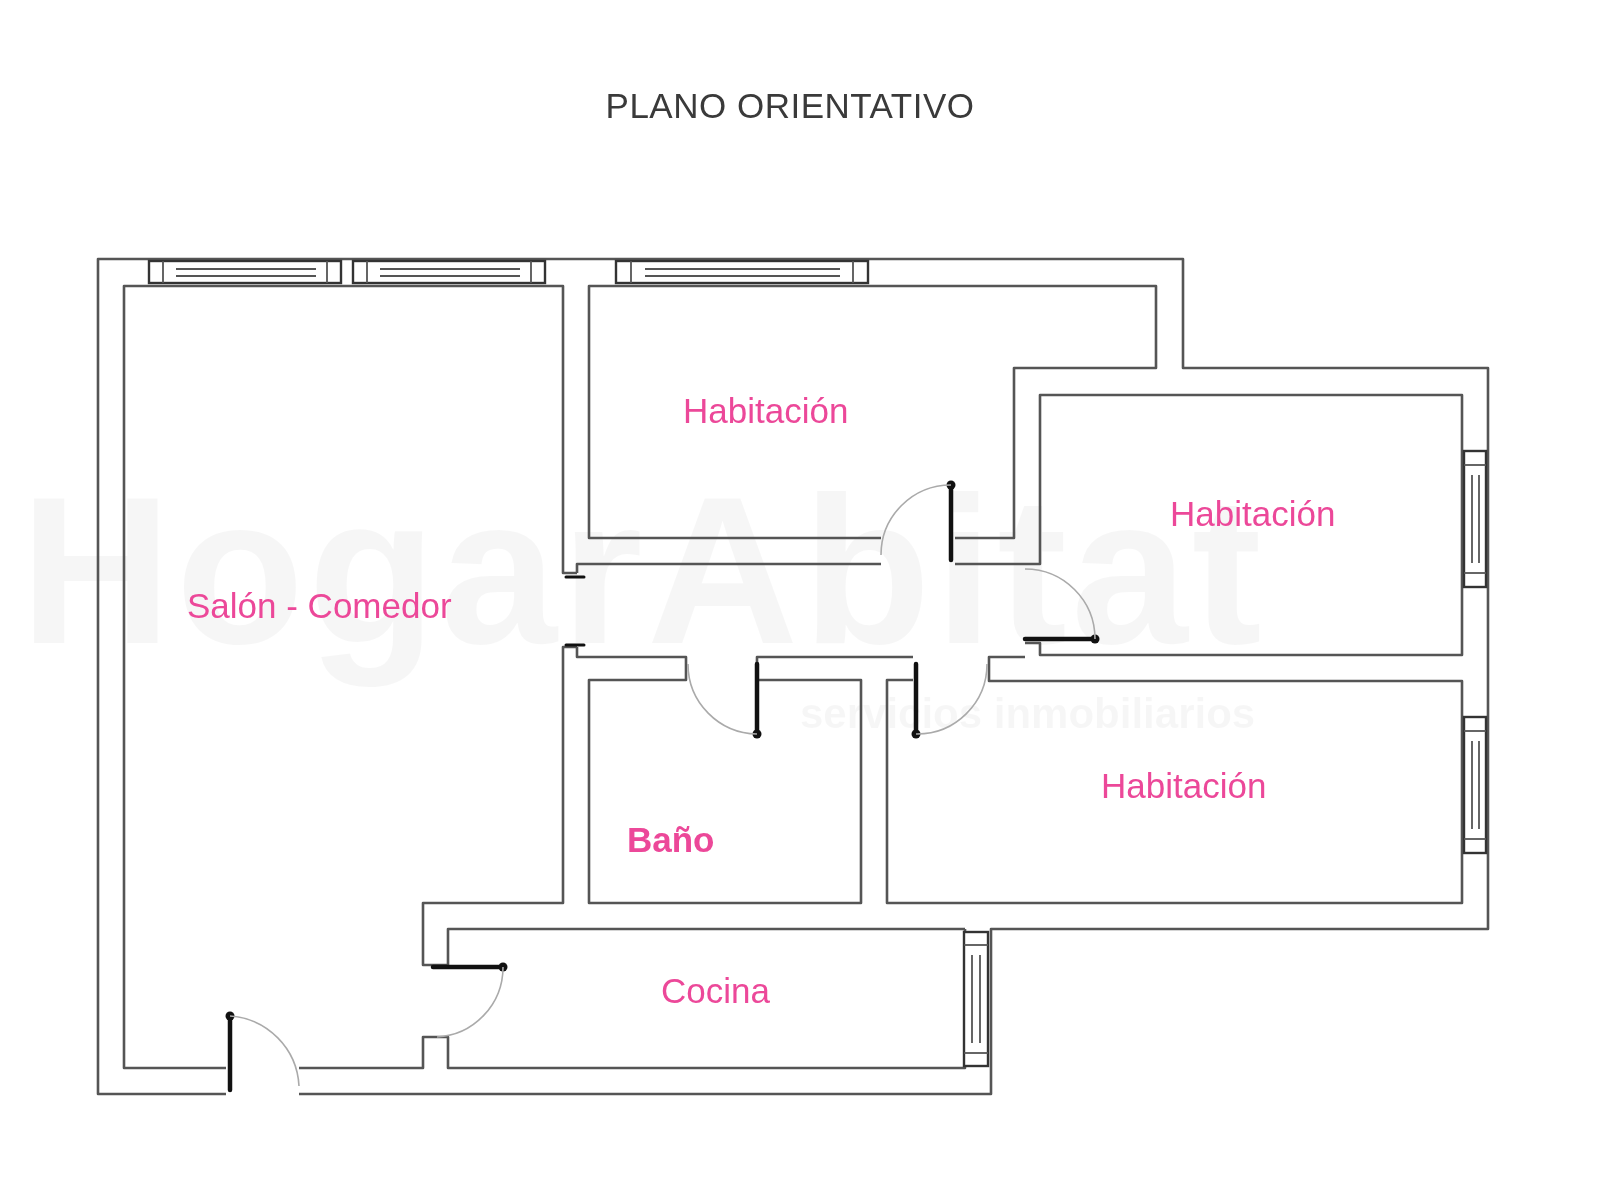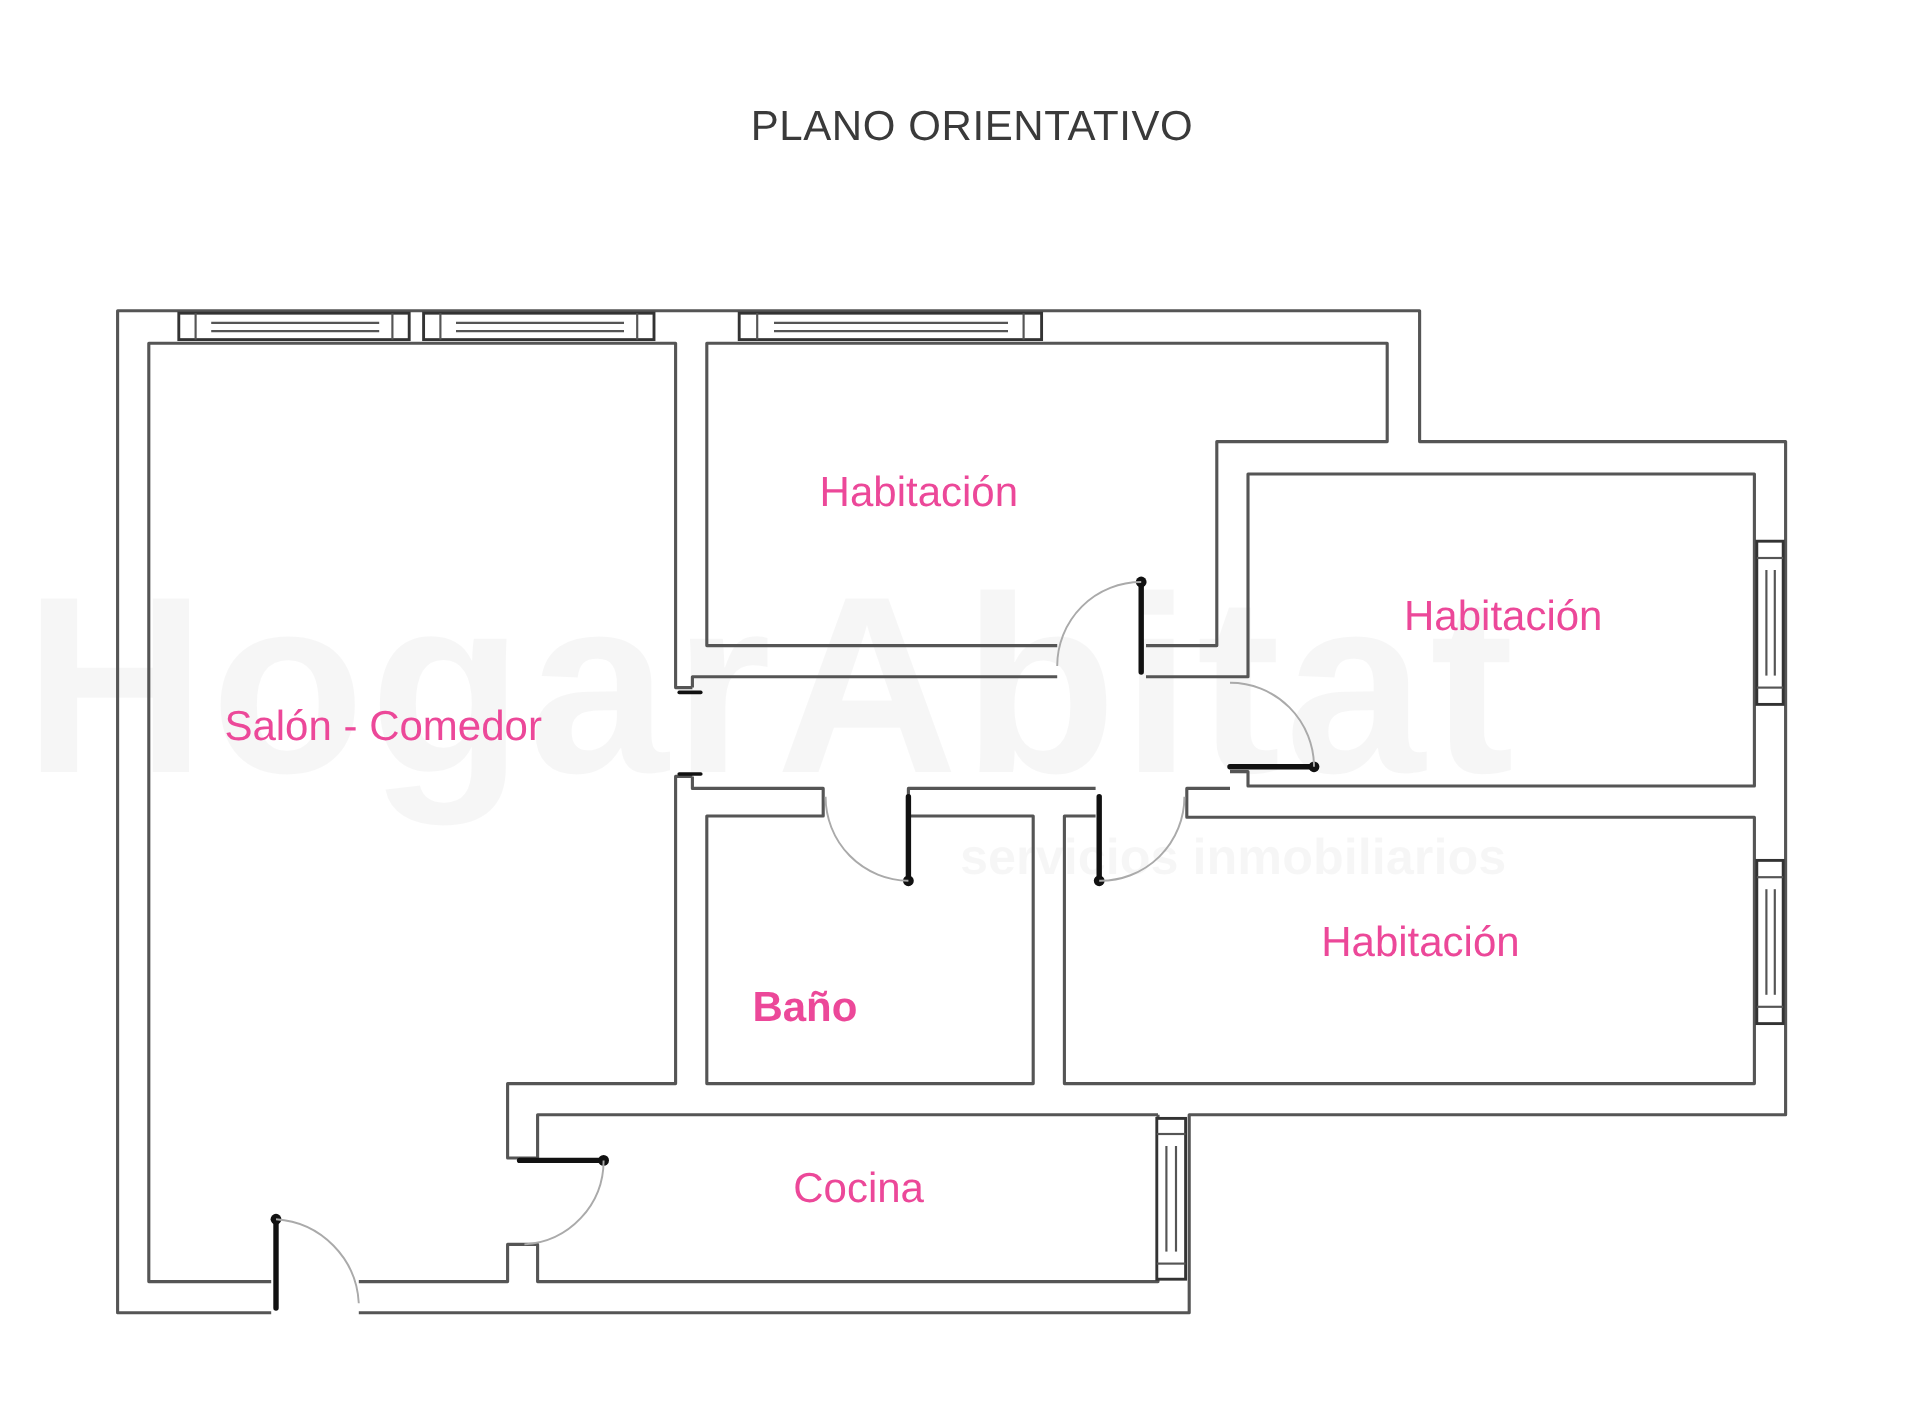--- a/index.html
+++ b/index.html
@@ -1,17 +1,17 @@
 <!DOCTYPE html>
 <html><head>
 <meta charset="utf-8">
 <style>
   html, body { margin: 0; padding: 0; background: #ffffff; }
   body { width: 1600px; height: 1183px; position: relative; overflow: hidden; font-family: "Liberation Sans", sans-serif; }
-  .title { position: absolute; left: 0; width: 1580px; top: 86px; text-align: center; font-size: 35px; color: #3a3a3a; letter-spacing: 0.5px; padding-left: 20px; }
+  .title { position: absolute; left: 0; width: 1580px; top: 86px; text-align: center; font-size: 35px; color: #3a3a3a; letter-spacing: 0.5px; }
   svg.plan { position: absolute; left: 0; top: 0; }
   .wall { fill: none; stroke: #555; stroke-width: 2.6; stroke-linejoin: round; }
   .win { fill: #fff; stroke: #333; stroke-width: 2.4; }
   .winl { stroke: #555; stroke-width: 1.8; }
   .leaf { stroke: #111; stroke-width: 4.5; stroke-linecap: round; }
   .swing { fill: none; stroke: #aaa; stroke-width: 1.6; }
   .hinge { fill: #111; }
   .room-label { position: absolute; font-size: 35px; color: #ec4899; white-space: nowrap; }
   .watermark { position: absolute; font-size: 210px; font-weight: bold; color: rgba(0,0,0,0.035); left: 20px; top: 450px; letter-spacing: 4px; white-space: nowrap; }
   .watermark-sub { position: absolute; font-size: 42px; font-weight: bold; color: rgba(0,0,0,0.035); left: 800px; top: 690px; white-space: nowrap; }

